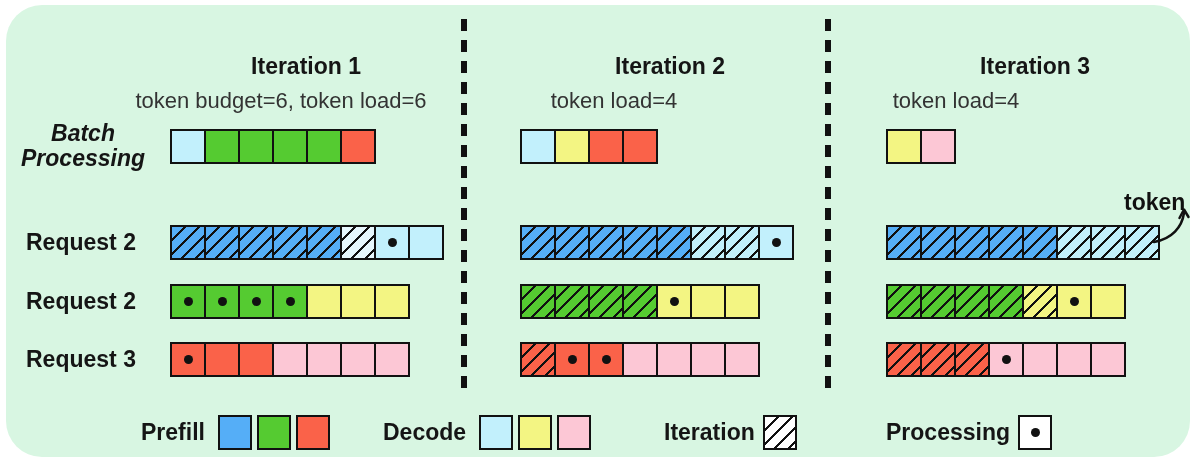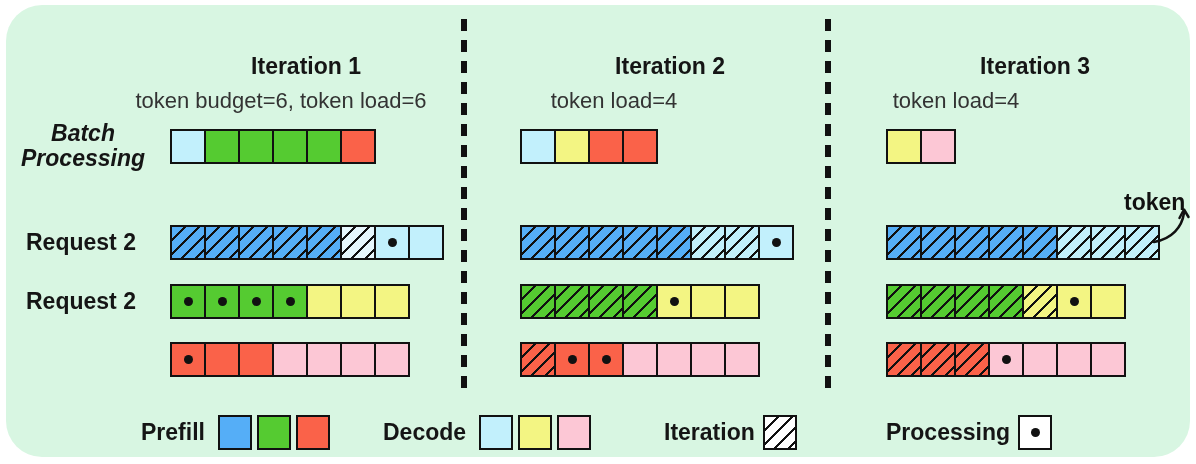--- a/index.html
+++ b/index.html
@@ -45,20 +45,21 @@
   <div class="col-subtitle" style="left:115px">token budget=6, token load=6</div>
   <div class="col-subtitle" style="left:448px">token load=4</div>
   <div class="col-subtitle" style="left:790px">token load=4</div>
 
   <div class="row-label batch-label">
     <div>Batch</div>
     <div>Processing</div>
   </div>
   <div class="row-label req-label" style="top:224px">Request 2</div>
   <div class="row-label req-label" style="top:283px">Request 2</div>
+  <div class="row-label req-label" style="top:341px">Request 3</div>
 
   <div class="cellrow" style="left:164px;top:124px">
       <div class="cell" style="background-color: rgb(194, 240, 252);"></div>
       <div class="cell" style="background-color: rgb(85, 203, 49);"></div>
       <div class="cell" style="background-color: rgb(85, 203, 49);"></div>
       <div class="cell" style="background-color: rgb(85, 203, 49);"></div>
       <div class="cell" style="background-color: rgb(85, 203, 49);"></div>
       <div class="cell" style="background-color: rgb(250, 98, 73);"></div>
     </div>
   <div class="cellrow" style="left:164px;top:220px">

